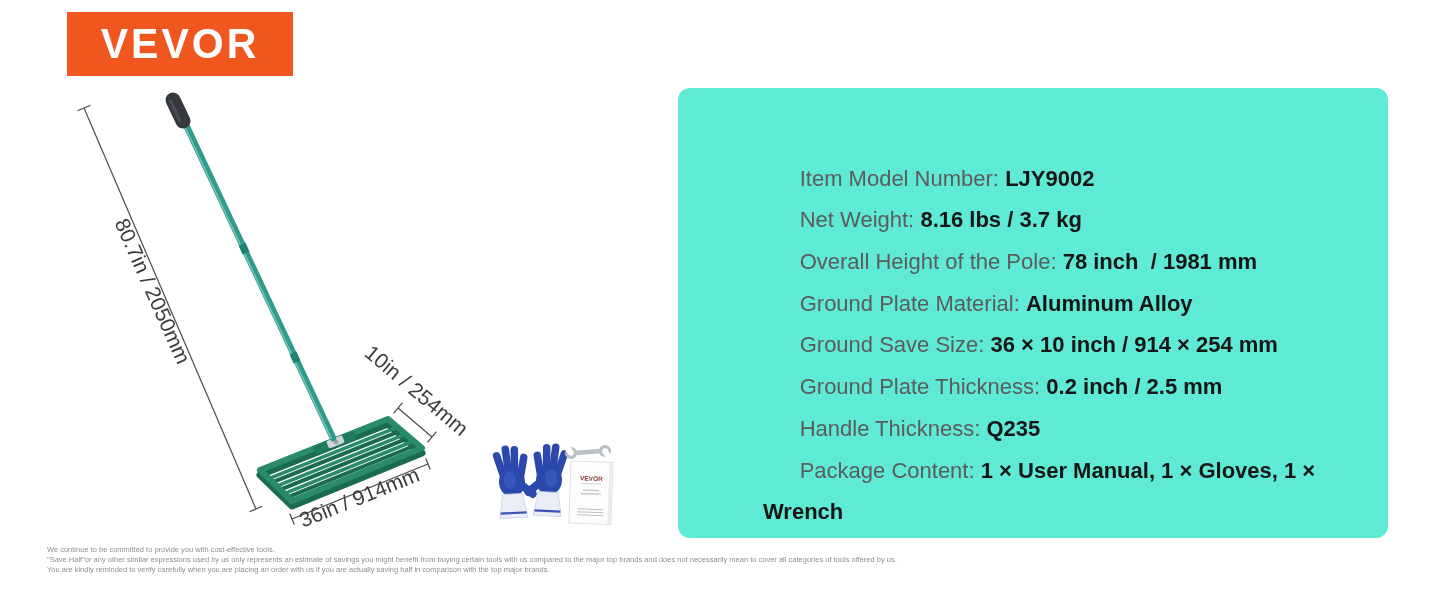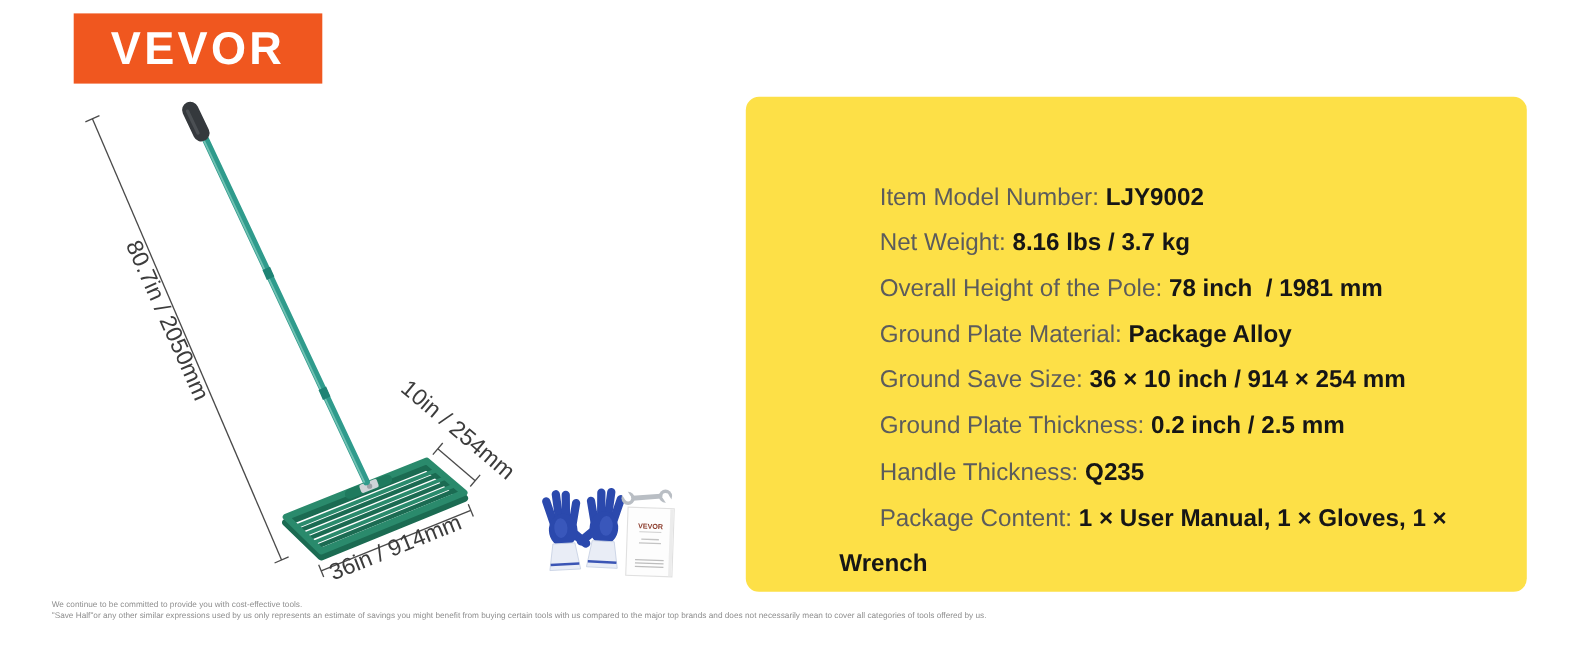--- a/index.html
+++ b/index.html
@@ -12,21 +12,21 @@
     position:absolute;left:67px;top:0;width:226px;height:64px;
     background:#F0571F;display:flex;align-items:center;justify-content:center;
   }
   .logo span{
     color:#ffffff;font-weight:bold;font-size:41px;letter-spacing:3px;
     transform:scaleY(1.02);
   }
   
   .spec-panel{
     position:absolute;left:678px;top:76px;width:710px;height:450px;
-    background:#fde047;border-radius:12px;box-sizing:border-box;
+    background:#5eead4;border-radius:12px;box-sizing:border-box;
     padding:28px 0 12px 85px;
   }
   .spec-row{height:41.7px;line-height:41.7px;font-size:22px;white-space:pre-wrap;}
   .spec-label{color:#5C5C5C;}
   .spec-value{color:#161616;font-weight:bold;margin-left:0.28em;}
   
   .figure{position:absolute;left:0;top:0;width:660px;height:592px;}
   .dim-text{fill:#3C3C3C;font-size:21px;font-family:"Liberation Sans",sans-serif;}
   
   .disclaimer{
@@ -147,34 +147,35 @@
     <div class="spec-row">
       <span class="spec-label">Item Model Number:</span><span class="spec-value">LJY9002</span>
     </div>
     <div class="spec-row">
       <span class="spec-label">Net Weight:</span><span class="spec-value">8.16 lbs / 3.7 kg</span>
     </div>
     <div class="spec-row">
       <span class="spec-label">Overall Height of the Pole:</span><span class="spec-value">78 inch  / 1981 mm</span>
     </div>
     <div class="spec-row">
-      <span class="spec-label">Ground Plate Material:</span><span class="spec-value">Package Alloy</span>
+      <span class="spec-label">Ground Plate Material:</span><span class="spec-value">Aluminum Alloy</span>
     </div>
     <div class="spec-row">
       <span class="spec-label">Ground Save Size:</span><span class="spec-value">36 × 10 inch / 914 × 254 mm</span>
     </div>
     <div class="spec-row">
       <span class="spec-label">Ground Plate Thickness:</span><span class="spec-value">0.2 inch / 2.5 mm</span>
     </div>
     <div class="spec-row">
       <span class="spec-label">Handle Thickness:</span><span class="spec-value">Q235</span>
     </div>
     <div class="spec-row">
       <span class="spec-label">Package Content:</span><span class="spec-value">1 × User Manual, 1 × Gloves, 1 × Wrench</span>
     </div>
   </div>
 
   <div class="disclaimer">
     <div>We continue to be committed to provide you with cost-effective tools.</div>
     <div>"Save Half"or any other similar expressions used by us only represents an estimate of savings you might benefit from buying certain tools with us compared to the major top brands and does not necessarily mean to cover all categories of tools offered by us.</div>
+    <div>You are kindly reminded to verify carefully when you are placing an order with us if you are actually saving half in comparison with the top major brands.</div>
   </div>
 
 </div>
 
 </body></html>

